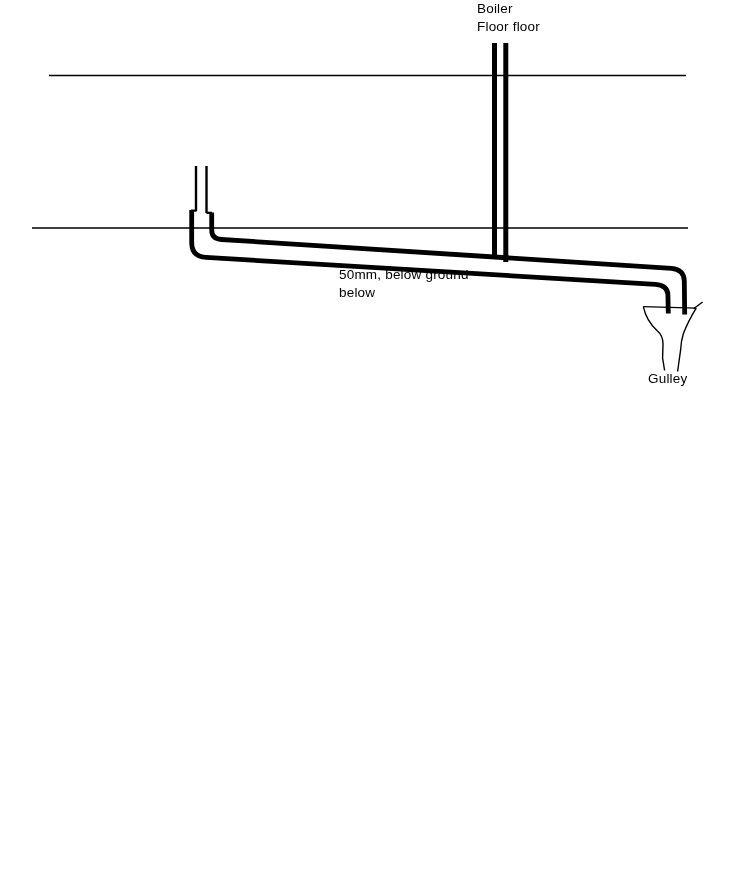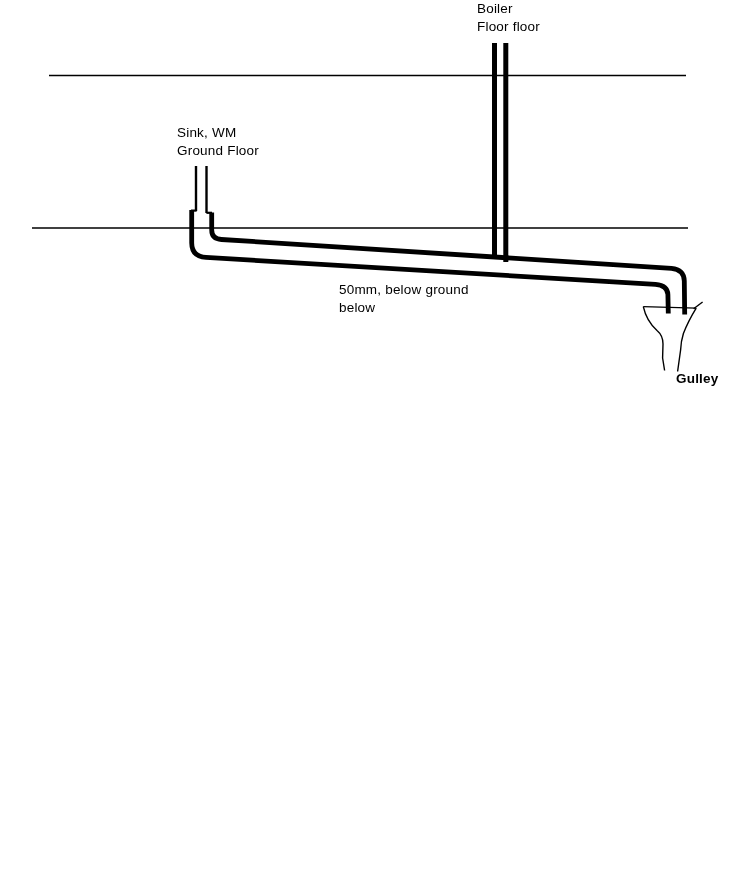--- a/index.html
+++ b/index.html
@@ -23,22 +23,22 @@
     position: absolute;
     font-family: "Liberation Sans", sans-serif;
     font-size: 13.5px;
     line-height: 18px;
     color: #000000;
     white-space: nowrap;
     letter-spacing: 0.2px;
   }
   .lbl-boiler { left: 477px; top: 0px; }
   .lbl-sink   { left: 177px; top: 124px; }
-  .lbl-drain  { left: 339px; top: 281px; }
-  .lbl-gulley { left: 676px; top: 370px; font-weight: bold; }
+  .lbl-drain  { left: 339px; top: 266px; }
+  .lbl-gulley { left: 648px; top: 370px; }
 </style>
 </head>
 <body>
 
 <div class="canvas">
 
   <svg class="drawing" width="729" height="876" viewBox="0 0 729 876" fill="none" stroke-linecap="butt" stroke-linejoin="round">
 
     <path d="M49,75.5 H686" stroke-width="1.3" stroke="#000000"></path>
     <path d="M32,228 H688" stroke-width="1.3" stroke="#000000"></path>
@@ -60,24 +60,20 @@
     <path d="M693.6,308.8 L702.6,302" stroke-width="1.4" stroke="#000000"></path>
     <path d="M643.3,306.6 Q646.5,321 657,330.5 Q663,335.5 663,344 L662.6,358 L664.6,370.5" stroke-width="1.4" stroke="#000000"></path>
     <path d="M696.2,308.1 Q688,321.5 683.4,333.5 Q681,341 680.6,350 L677.6,371.5" stroke-width="1.4" stroke="#000000"></path>
   </svg>
 
   <div class="label lbl-boiler">
     <div>Boiler</div>
     <div>Floor floor</div>
   </div>
 
-  <div class="label lbl-sink">
-    <div>Sink, WM</div>
-    <div>Ground Floor</div>
-  </div>
 
   <div class="label lbl-drain">
     <div>50mm, below ground</div>
     <div>below</div>
   </div>
 
   <div class="label lbl-gulley">
     <div>Gulley</div>
   </div>
 

